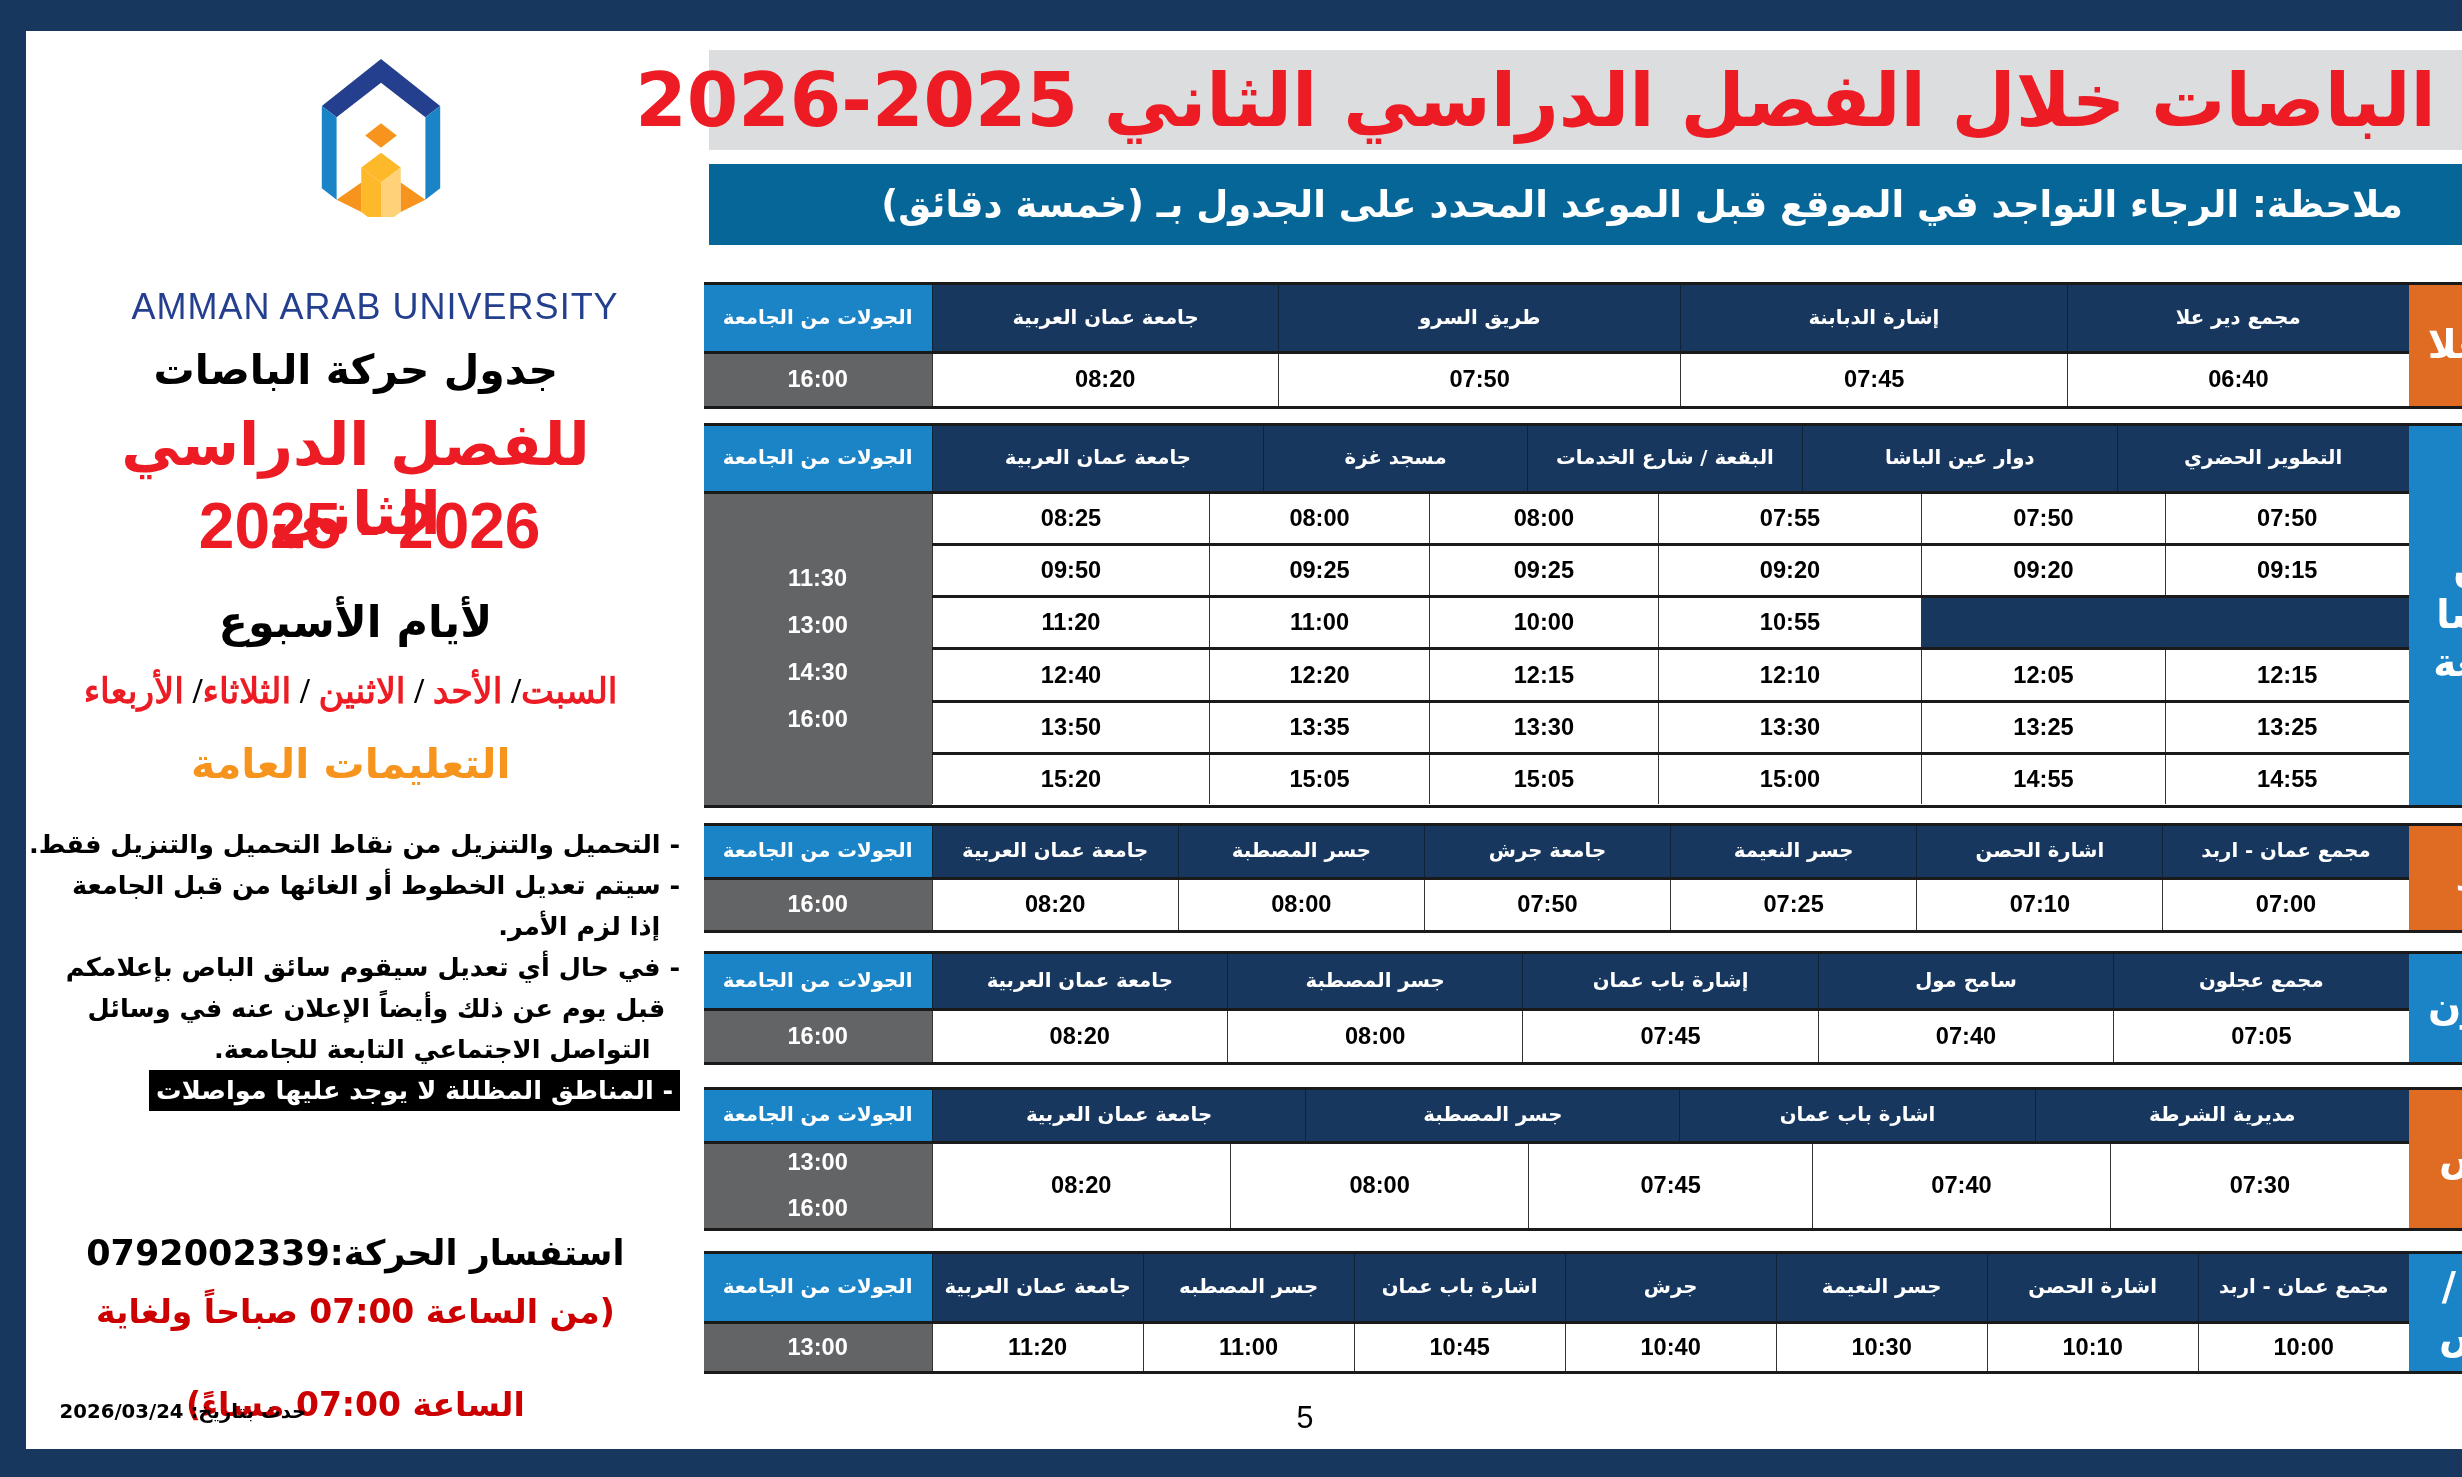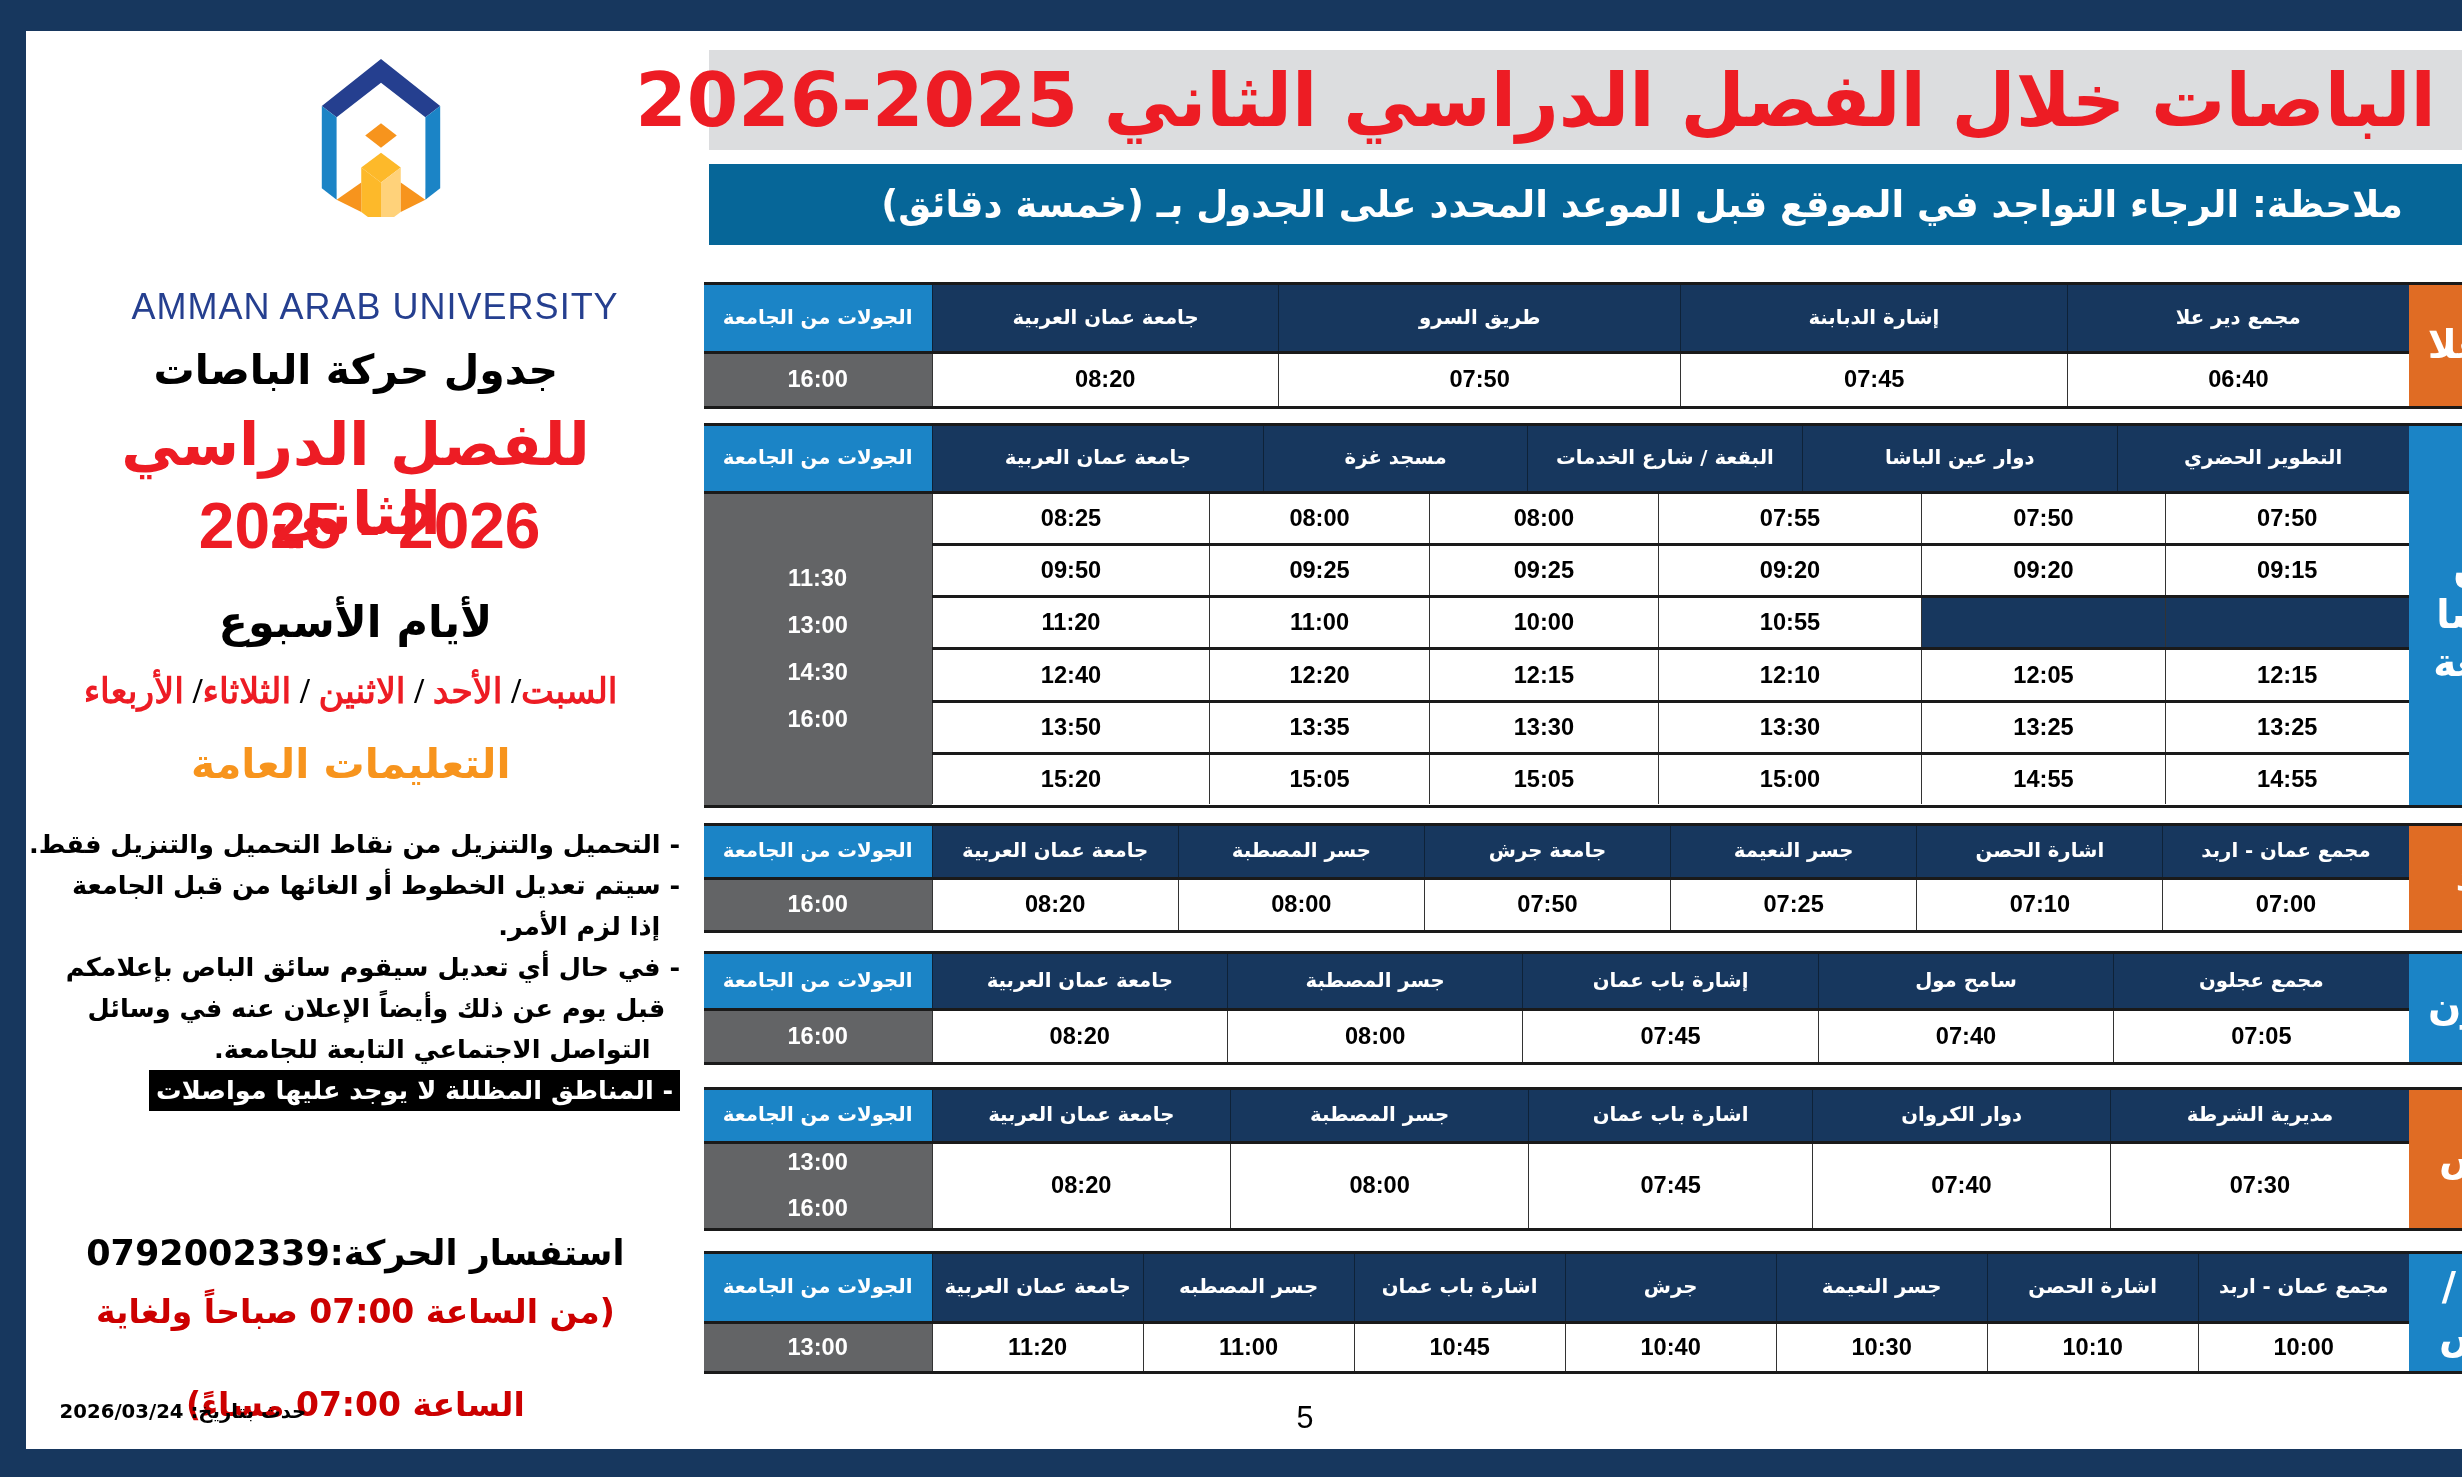--- a/index.html
+++ b/index.html
@@ -257,21 +257,20 @@
               <span>16:00</span>
             </div>
           </div>
         </div>
       </div>
       <div class="tbl" style="top: 1056px; height: 144px;">
         <div class="city orange">جرش</div>
         <div class="grid">
           <div class="hrow" style="height:54px">
             <div class="hcell" style="flex:600">مديرية الشرطة</div>
-            <div class="hcell" style="flex:600">دوار الكروان</div>
             <div class="hcell" style="flex:570">اشارة باب عمان</div>
             <div class="hcell" style="flex:600">جسر  المصطبة</div>
             <div class="hcell" style="flex:600">جامعة عمان العربية</div>
             <div class="hcell rounds" style="width:228px">الجولات من الجامعة</div>
           </div>
           <div class="body">
             <div class="cols">
               <div class="drow">
                 <div class="dcell" style="flex:600">07:30</div>
                 <div class="dcell" style="flex:600">07:40</div>

